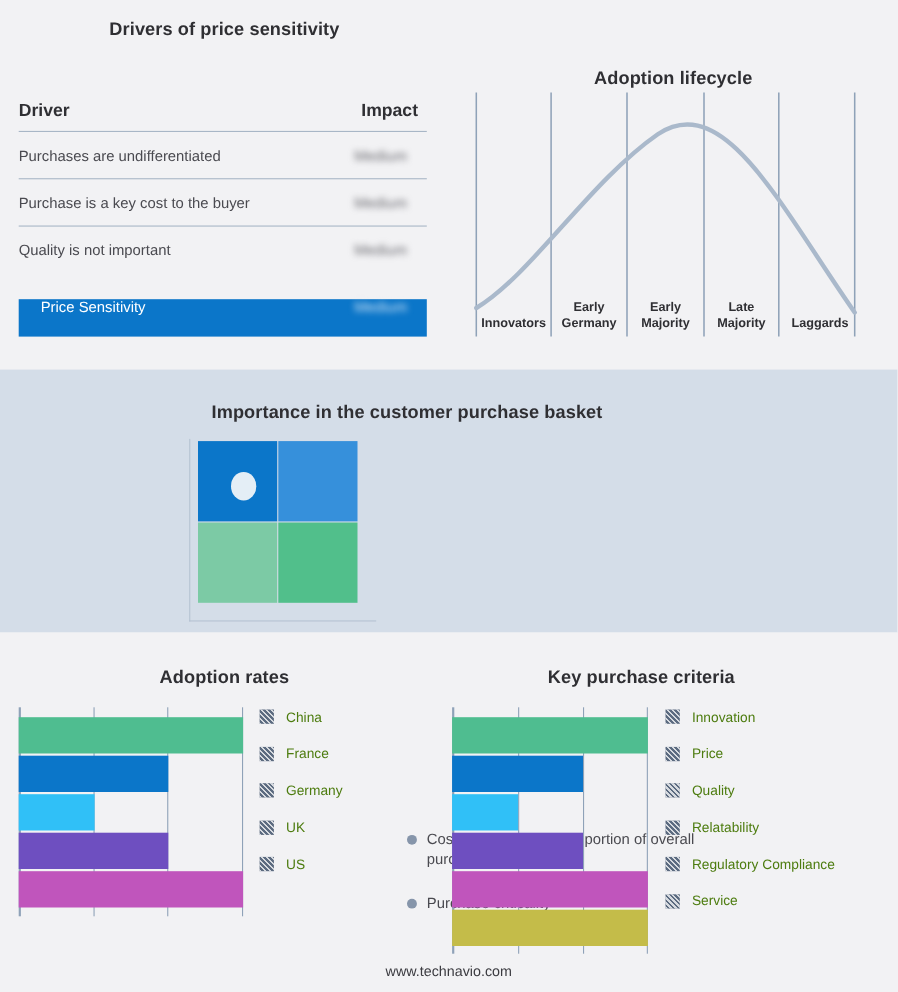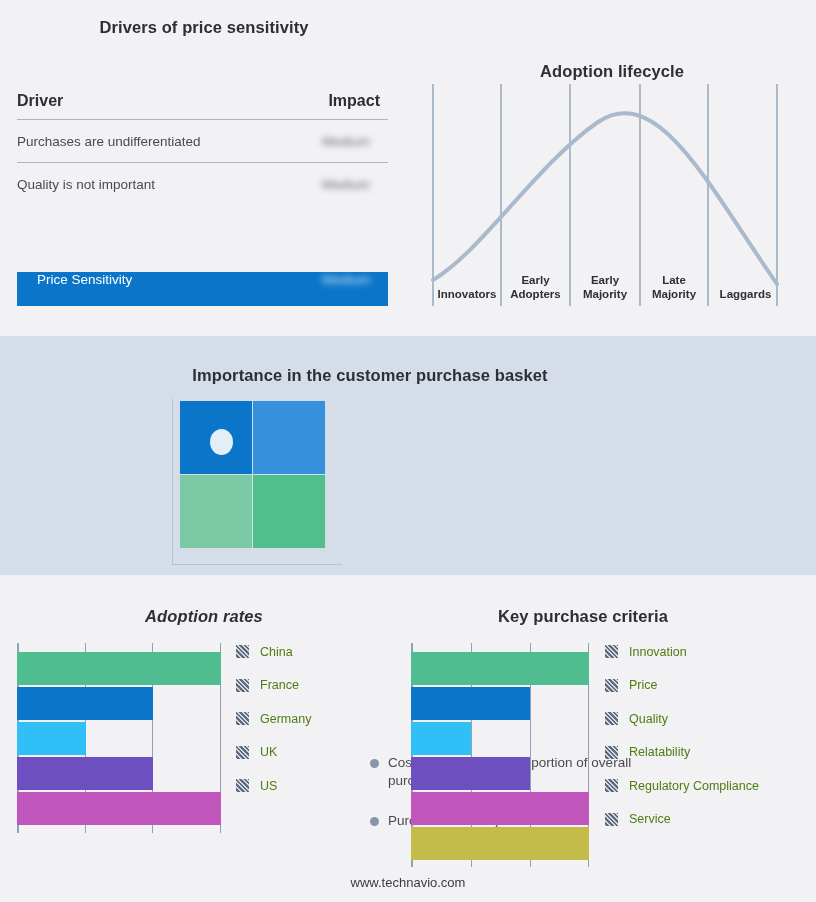--- a/index.html
+++ b/index.html
@@ -85,21 +85,21 @@
   .imp-item{display:flex;align-items:flex-start;margin-bottom:22px;}
   .imp-bullet{
     width:9px;height:9px;border-radius:50%;background:#8695aa;
     margin-top:5px;margin-right:9px;flex:0 0 auto;
   }
   .imp-text{font-size:13.5px;line-height:18px;color:#4a4a50;max-width:256px;}
 
   
   .bars-left{position:absolute;left:0;top:575px;width:408px;height:327px;}
   .bars-right{position:absolute;left:400px;top:575px;width:416px;height:272px;}
-  .bars-left .panel-title{position:absolute;left:0;top:32px;width:408px;font-style:italic;}
+  .bars-left .panel-title{position:absolute;left:0;top:32px;width:408px;}
   .bars-right .panel-title{position:absolute;left:0;top:32px;width:366px;}
 
   .plot{position:absolute;}
   .plot .axis{position:absolute;left:0;top:0;width:2px;height:100%;background:#8fa2b8;}
   .plot .grid{position:absolute;top:0;width:1px;height:100%;background:#8fa2b8;}
   .bar{position:absolute;height:100%;}
   .bar-track{position:absolute;left:0;width:100%;}
 
   .legend{position:absolute;}
   .leg-item{display:flex;align-items:center;height:33.5px;}
@@ -134,20 +134,24 @@
       <div class="tbl-head">
         <div class="th">Driver</div>
         <div class="th right">Impact</div>
       </div>
 
       <div class="tbl-row">
         <div class="driver">Purchases are undifferentiated</div>
         <div class="blurred">Medium</div>
       </div>
 
+      <div class="tbl-row">
+        <div class="driver">Purchase is a key cost to the buyer</div>
+        <div class="blurred">Medium</div>
+      </div>
 
       <div class="tbl-row">
         <div class="driver">Quality is not important</div>
         <div class="blurred">Medium</div>
       </div>
     </div>
 
     <div class="row-highlight">
       <div class="driver">Price Sensitivity</div>
       <div class="blurred">Medium</div>
@@ -164,21 +168,21 @@
         <line x1="162" y1="84" x2="162" y2="306" stroke="#8fa2b8" stroke-width="1.4"></line>
         <line x1="232" y1="84" x2="232" y2="306" stroke="#8fa2b8" stroke-width="1.4"></line>
         <line x1="300" y1="84" x2="300" y2="306" stroke="#8fa2b8" stroke-width="1.4"></line>
         <line x1="369" y1="84" x2="369" y2="306" stroke="#8fa2b8" stroke-width="1.4"></line>
       </g>
       <path d="M25,280 C 75,250 128,165 190,122 C 250,82 300,185 369,284" fill="none" stroke="#aab9cb" stroke-width="4" stroke-linecap="round"></path>
     </svg>
 
     <div class="lc-labels">
       <div class="lc-lab" style="left:25px;top:287px;width:68px;">Innovators</div>
-      <div class="lc-lab" style="left:93px;top:273px;width:69px;">Early Adopters</div>
+      <div class="lc-lab" style="left:93px;top:273px;width:69px;">Early Germany</div>
       <div class="lc-lab" style="left:162px;top:273px;width:70px;">Early Majority</div>
       <div class="lc-lab" style="left:232px;top:273px;width:68px;">Late Majority</div>
       <div class="lc-lab" style="left:300px;top:287px;width:75px;">Laggards</div>
     </div>
   </div>
 
   <div class="importance">
     <div class="panel-title">Importance in the customer purchase basket</div>
 
     <div class="quad-wrap">

